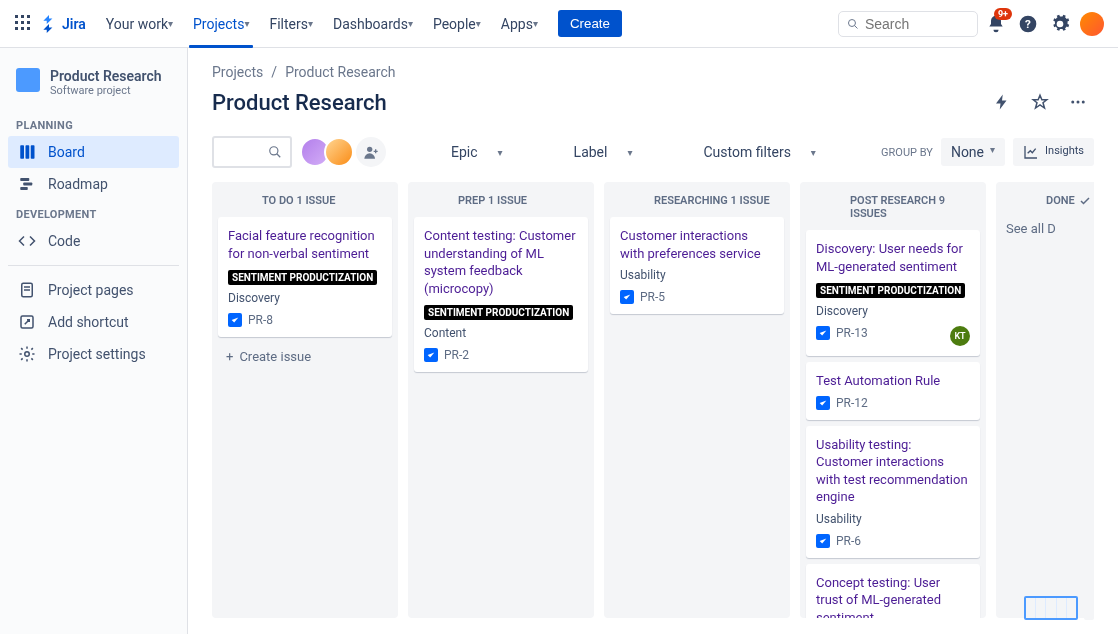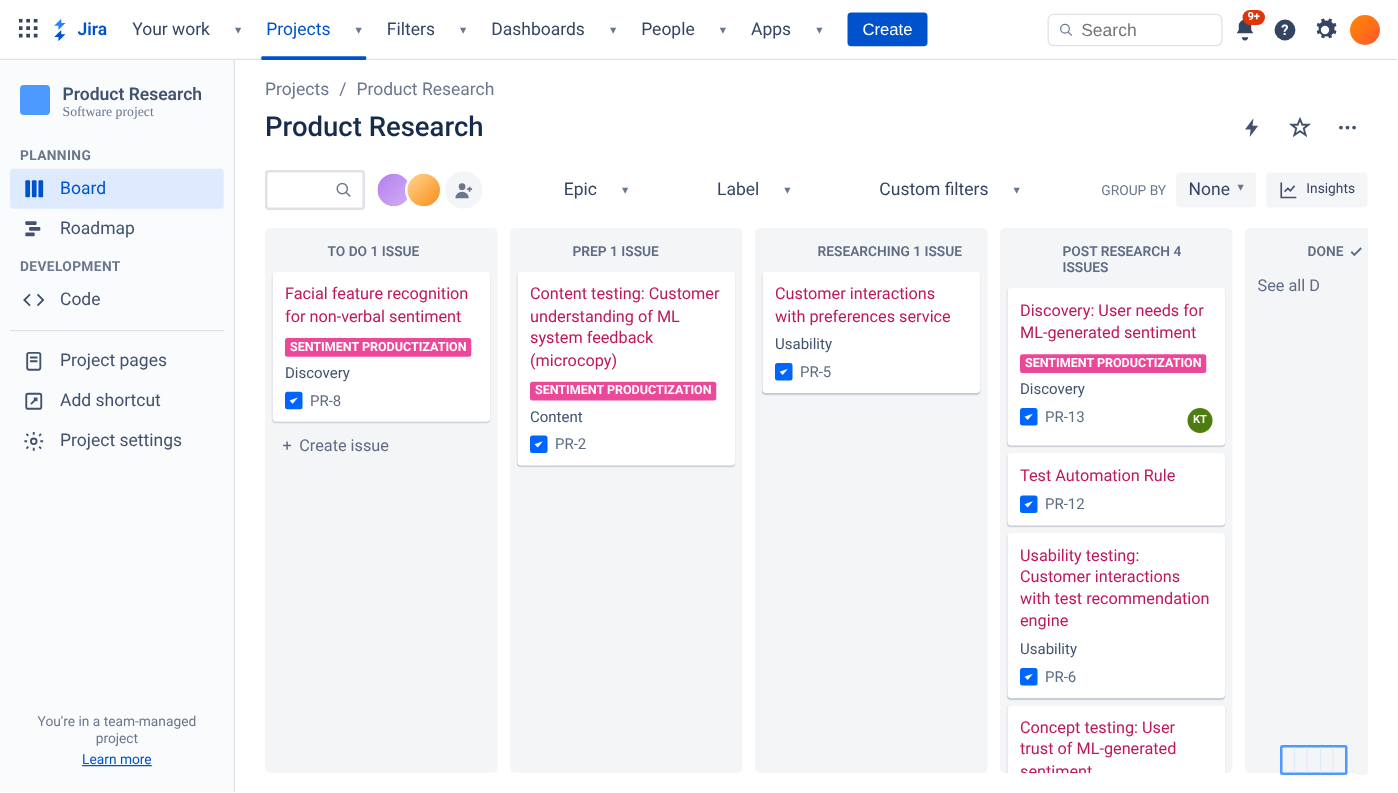--- a/index.html
+++ b/index.html
@@ -1,39 +1,39 @@
 <!DOCTYPE html>
 <html><head>
 <meta charset="utf-8">
 <style>
 * { box-sizing: border-box; margin: 0; padding: 0; }
 body { font-family: -apple-system, BlinkMacSystemFont, "Segoe UI", Roboto, sans-serif; font-size: 14px; color: #172B4D; background: #fff; width: 1118px; height: 634px; overflow: hidden; position: relative; }
 
 .topbar { height: 48px; border-bottom: 1px solid #DFE1E6; display: flex; align-items: center; padding: 0 12px; gap: 4px; }
 .app-switcher { width: 24px; height: 24px; display: flex; align-items: center; justify-content: center; cursor: pointer; }
 .logo { display: flex; align-items: center; gap: 4px; color: #0052CC; font-weight: 600; margin-right: 8px; }
-.nav-item { padding: 4px 8px; height: 48px; display: flex; align-items: center; gap: 20px; cursor: pointer; color: #344563; font-size: 14px; position: relative; }
+.nav-item { padding: 4px 8px; height: 48px; display: flex; align-items: center; gap: 0; cursor: pointer; color: #344563; font-size: 14px; position: relative; }
 .nav-item.active { color: #0052CC; }
 .nav-item.active::after { content: ""; position: absolute; bottom: 0; left: 4px; right: 4px; height: 3px; background: #0052CC; border-radius: 1px; }
 .chev { font-size: 10px; color: #6B778C; }
 .create-btn { background: #0052CC; color: #fff; border: none; border-radius: 3px; padding: 6px 12px; font-weight: 500; cursor: pointer; margin-left: 8px; }
 .spacer { flex: 1; }
 .search { display: flex; align-items: center; border: 1px solid #DFE1E6; border-radius: 5px; padding: 4px 8px; width: 140px; gap: 6px; color: #6B778C; }
 .search input { border: none; outline: none; width: 100%; font-size: 14px; }
 .top-icon { width: 28px; height: 28px; display: flex; align-items: center; justify-content: center; cursor: pointer; color: #344563; border-radius: 50%; position: relative; }
 .badge { position: absolute; top: -2px; right: -2px; background: #DE350B; color: #fff; font-size: 9px; border-radius: 8px; padding: 1px 4px; font-weight: 700; }
 .avatar-top { width: 24px; height: 24px; border-radius: 50%; background: linear-gradient(135deg,#FF8B00,#FF5630); }
 
 .main { display: flex; height: calc(634px - 48px); }
 
 .sidebar { width: 188px; background: #FAFBFC; border-right: 1px solid #DFE1E6; padding: 20px 8px 12px; display: flex; flex-direction: column; }
 .proj-head { display: flex; gap: 10px; padding: 0 8px 14px; }
 .proj-icon { width: 24px; height: 24px; border-radius: 3px; background: #4C9AFF; }
 .proj-name { font-size: 14px; font-weight: 600; color: #42526E; }
-.proj-type { font-size: 11px; color: #6B778C; font-family: Liberation Serif, serif; }
+.proj-type { font-size: 11px; color: #6B778C; }
 .side-group { font-size: 11px; font-weight: 700; color: #6B778C; padding: 8px 8px 4px; letter-spacing: 0.3px; }
 .side-item { display: flex; align-items: center; gap: 12px; padding: 7px 10px; border-radius: 3px; cursor: pointer; color: #42526E; font-size: 14px; }
 .side-item.selected { background: #DEEBFF; color: #0052CC; }
 .side-divider { height: 1px; background: #DFE1E6; margin: 8px 0; }
 .side-foot { margin-top: auto; text-align: center; font-size: 11px; color: #6B778C; padding: 8px; }
 .side-foot a { color: #0052CC; display: block; margin-top: 4px; }
 
 .content { flex: 1; padding: 16px 24px; overflow: hidden; display: flex; flex-direction: column; position: relative; }
 .crumbs { display: flex; gap: 8px; font-size: 14px; color: #6B778C; margin-bottom: 6px; }
 .crumbs a { color: #6B778C; text-decoration: none; }
@@ -51,22 +51,22 @@
 .av-add { width:30px; height:30px; border-radius:50%; background:#F4F5F7; color:#6B778C; display:flex; align-items:center; justify-content:center; margin-left:2px; cursor:pointer; }
 .filter { display:flex; align-items:center; gap:20px; color:#344563; cursor:pointer; padding:4px 6px;margin-left:45px; }
 .groupby { margin-left:auto; display:flex; align-items:center; gap:8px; font-size:11px; color:#6B778C; }
 .groupby-sel { background:#F4F5F7; padding:6px 10px; border-radius:3px; color:#344563; font-size:14px; display:flex; gap:6px; cursor:pointer; }
 .insights { background:#F4F5F7; padding:6px 10px; border-radius:3px; color:#344563; display:flex; gap:6px; cursor:pointer; }
 
 .board { display:flex; gap:10px; overflow-x:auto; flex:1; }
 .col { width:186px; flex-shrink:0; background:#F4F5F7; border-radius:4px; padding:10px 6px; display:flex; flex-direction:column; gap:6px; }
 .col-head { font-size:11px; font-weight:600; color:#5E6C84; padding:2px 4px 4px; display:flex; align-items:center; gap:4px;margin-left:40px; }
 .card { background:#fff; border-radius:3px; padding:10px; box-shadow: 0 1px 1px rgba(9,30,66,0.2); cursor:pointer; }
-.card-title { font-size:13px; color:#be185d; margin-bottom:6px; line-height:1.35; }
-.tag-green { display:inline-block; background:#ec4899; color:#fff; font-size:10px; font-weight:700; padding:2px 4px; border-radius:2px; margin-bottom:6px; }
+.card-title { font-size:13px; color:#4c1d95; margin-bottom:6px; line-height:1.35; }
+.tag-green { display:inline-block; background:#000000; color:#fff; font-size:10px; font-weight:700; padding:2px 4px; border-radius:2px; margin-bottom:6px; }
 .tag-plain { font-size:12px; color:#42526E; margin-bottom:8px; }
 .card-foot { display:flex; align-items:flex-start; gap:6px; }
 .issue-icon { width:14px; height:14px; background:#0065FF; border-radius:2px; display:flex; align-items:center; justify-content:center; }
 .issue-icon svg { width:10px; height:10px; }
 .issue-key { font-size:12px; color:#5E6C84; }
 .assignee { width:20px; height:20px; border-radius:50%; background:#4d7c0f; color:#fff; font-size:9px; display:flex; align-items:center; justify-content:center; margin-left:auto; font-weight:600; }
 .create-issue { display:flex; align-items:center; gap:6px; color:#5E6C84; font-size:13px; padding:6px 8px; cursor:pointer; }
 .see-all { font-size:13px; color:#5E6C84; padding:4px; cursor:pointer; }
 
 .mini-map { position:absolute; bottom:14px; right:24px; display:flex; gap:6px; align-items:center; }
@@ -208,24 +208,20 @@
         </svg>
       <span>Add shortcut</span>
     </div>
     <div class="side-item">
       <svg width="18" height="18" viewBox="0 0 24 24">
           <circle cx="12" cy="12" r="3" fill="none" stroke="#42526E" stroke-width="2"></circle>
           <path d="M12 2v3M12 19v3M4.2 4.2l2 2M17.8 17.8l2 2M2 12h3M19 12h3M4.2 19.8l2-2M17.8 6.2l2-2" stroke="#42526E" stroke-width="2"></path>
         </svg>
       <span>Project settings</span>
     </div>
-    <div class="side-foot">
-      <span>You're in a team-managed project</span>
-      <a href="#">Learn more</a>
-    </div>
   </div>
 
   <div class="content">
     <div class="crumbs">
       <a href="#">Projects</a>
       <span>/</span>
       <a href="#">Product Research</a>
     </div>
     <div class="head-row">
       <h1 class="page-title">Product Research</h1>
@@ -328,21 +324,21 @@
               <span class="issue-icon">
                 <svg viewBox="0 0 12 12">
                   <path fill="#fff" d="M10 3L5 9 2 6"></path>
                 </svg>
               </span>
               <span class="issue-key">PR-5</span>
             </div>
           </div>
         </div>
         <div class="col">
-          <div class="col-head">POST RESEARCH 4 ISSUES</div>
+          <div class="col-head">POST RESEARCH 9 ISSUES</div>
           <div class="card"><div class="card-title">Discovery: User needs for ML-generated sentiment</div><span class="tag-green">SENTIMENT PRODUCTIZATION</span><div class="tag-plain">Discovery</div><div class="card-foot">
               <span class="issue-icon">
                 <svg viewBox="0 0 12 12">
                   <path fill="#fff" d="M10 3L5 9 2 6"></path>
                 </svg>
               </span>
               <span class="issue-key">PR-13</span>
               <span class="assignee">KT</span>
             </div></div>
           <div class="card">

